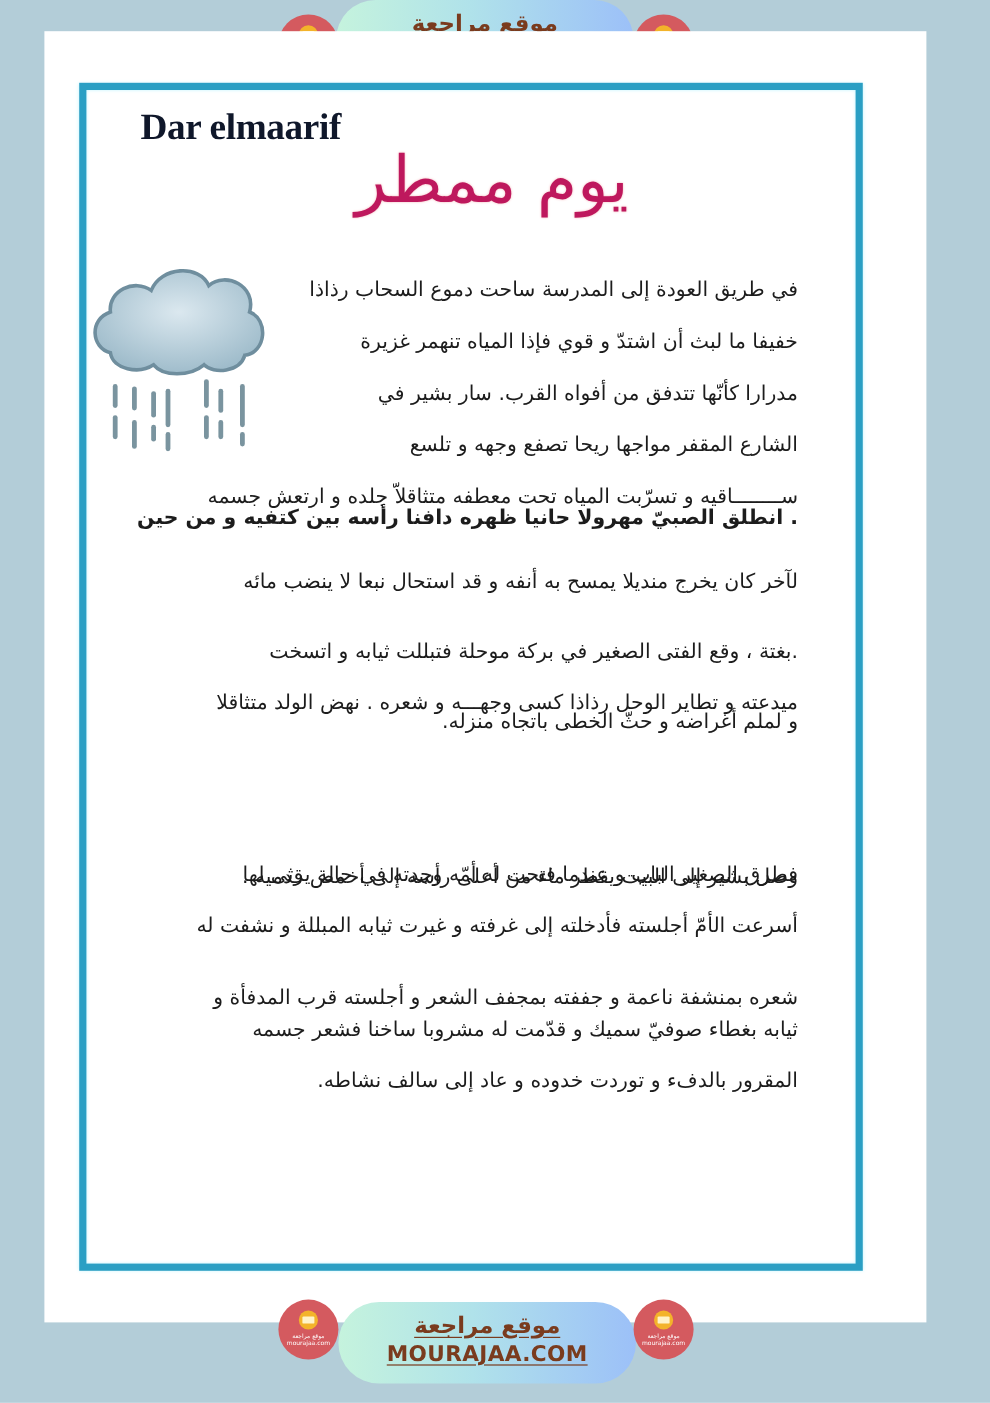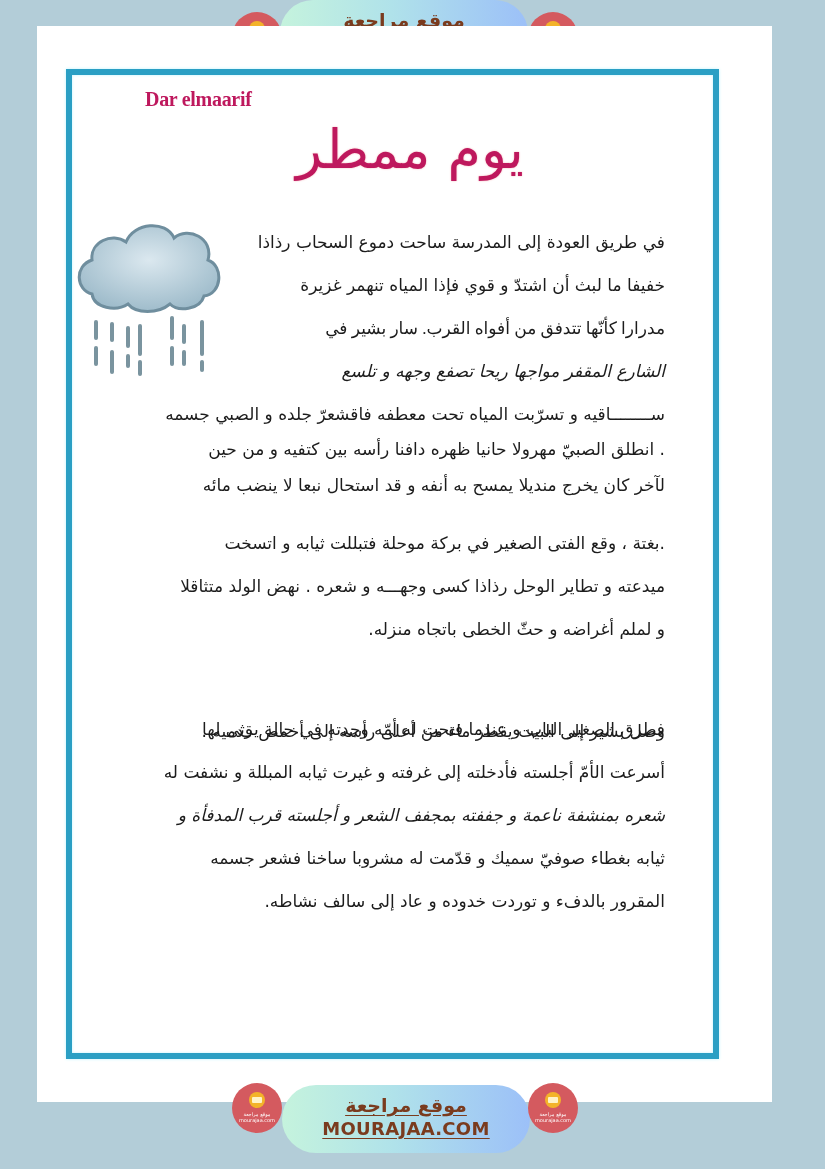--- a/index.html
+++ b/index.html
@@ -13,23 +13,22 @@
     background:#ffffff;
   }
   .frame {
     position:absolute; left:66px; top:69px; width:641px; height:978px;
     border:6px solid #2a9fc4;
     background:#ffffff;
     box-shadow:0 0 3px #bff4ff inset, 0 0 3px #bff4ff;
   }
   .publisher {
     position:absolute; left:117px; top:88px;
-    font-family:"Liberation Serif", serif; font-size:20px; font-weight:bold; color:#be185d;
+    font-family:"Liberation Serif", serif; font-size:31px; font-weight:bold; color:#0f172a;
     letter-spacing:-0.3px;
-    margin-left:28px;
   }
   .title {
     position:absolute; left:250px; top:118px; width:320px; text-align:center;
     font-family:"DejaVu Sans", sans-serif; font-size:54px; color:#be185d;
     direction:rtl; text-shadow:0 0 2px #f3b1b5;
   }
   .cloud { position:absolute; left:74px; top:214px; width:150px; height:170px; }
   .line {
     position:absolute; right:160px; direction:rtl; text-align:center;
     font-family:"DejaVu Sans", sans-serif; font-size:17px; color:#1c1c1c;
@@ -113,33 +112,33 @@
       <line x1="98" y1="134" x2="98" y2="150"></line>
     <line x1="110" y1="112" x2="110" y2="128"></line>
       <line x1="110" y1="138" x2="110" y2="150"></line>
     <line x1="128" y1="108" x2="128" y2="140"></line>
       <line x1="128" y1="148" x2="128" y2="156"></line>
   </g>
 </svg>
 
 <div class="line" style="top:232px;">في طريق العودة إلى المدرسة ساحت دموع السحاب رذاذا</div>
 <div class="line" style="top:275px;">خفيفا ما لبث أن اشتدّ و قوي فإذا المياه تنهمر غزيرة</div>
-<div class="line" style="top:318px;font-family:Liberation Serif, serif;">مدرارا كأنّها تتدفق من أفواه القرب. سار بشير في</div>
-<div class="line" style="top:361px;font-style:italic;">الشارع المقفر مواجها ريحا تصفع وجهه و تلسع</div>
-<div class="line" style="top:404px;">ســــــــاقيه و تسرّبت المياه تحت معطفه فاقشعرّ جلده و الصبي جسمه</div>
-<div class="line" style="top:439px;">. انطلق الصبيّ مهرولا حانيا ظهره دافنا رأسه بين كتفيه و من حين</div>
+<div class="line" style="top:318px;">مدرارا كأنّها تتدفق من أفواه القرب. سار بشير في</div>
+<div class="line" style="top:361px;">الشارع المقفر مواجها ريحا تصفع وجهه و تلسع</div>
+<div class="line" style="top:404px;">ســــــــاقيه و تسرّبت المياه تحت معطفه متثاقلاّ جلده و ارتعش جسمه</div>
+<div class="line" style="top:422px;font-weight:bold;">. انطلق الصبيّ مهرولا حانيا ظهره دافنا رأسه بين كتفيه و من حين</div>
 <div class="line" style="top:475px;">لآخر كان يخرج منديلا يمسح به أنفه و قد استحال نبعا لا ينضب مائه</div>
 <div class="line" style="top:533px;">.بغتة ، وقع الفتى الصغير في بركة موحلة فتبللت ثيابه و اتسخت</div>
 <div class="line" style="top:576px;">ميدعته و تطاير الوحل رذاذا كسى وجهـــه و شعره . نهض الولد متثاقلا</div>
-<div class="line" style="top:619px;">و لملم أغراضه و حثّ الخطى باتجاه منزله.</div>
+<div class="line" style="top:592px;">و لملم أغراضه و حثّ الخطى باتجاه منزله.</div>
 
 <div class="line" style="top:676px;margin-top:45px;">وصل بشير إلى البيت يقطر ماء من أعلى رأسه إلى أخمص قدميه .</div>
 <div class="line" style="top:719px;">فطرق الصغير الباب و عندما فتحت له أمّه وجدته في حالة يرثى لها</div>
 <div class="line" style="top:762px;">أسرعت الأمّ أجلسته فأدخلته إلى غرفته و غيرت ثيابه المبللة و نشفت له</div>
-<div class="line" style="top:805px;font-style:italic;">شعره بمنشفة ناعمة و جففته بمجفف الشعر و أجلسته قرب المدفأة و</div>
+<div class="line" style="top:822px;">شعره بمنشفة ناعمة و جففته بمجفف الشعر و أجلسته قرب المدفأة و</div>
 <div class="line" style="top:848px;">ثيابه بغطاء صوفيّ سميك و قدّمت له مشروبا ساخنا فشعر جسمه</div>
 <div class="line" style="top:891px;">المقرور بالدفء و توردت خدوده و عاد إلى سالف نشاطه.</div>
 
 <div class="badge" style="left:232px;top:1083px;">
   <div class="book"></div>
   <div class="small">
     <span>موقع مراجعة</span><br>
     <span>mourajaa.com</span>
   </div>
 </div>

